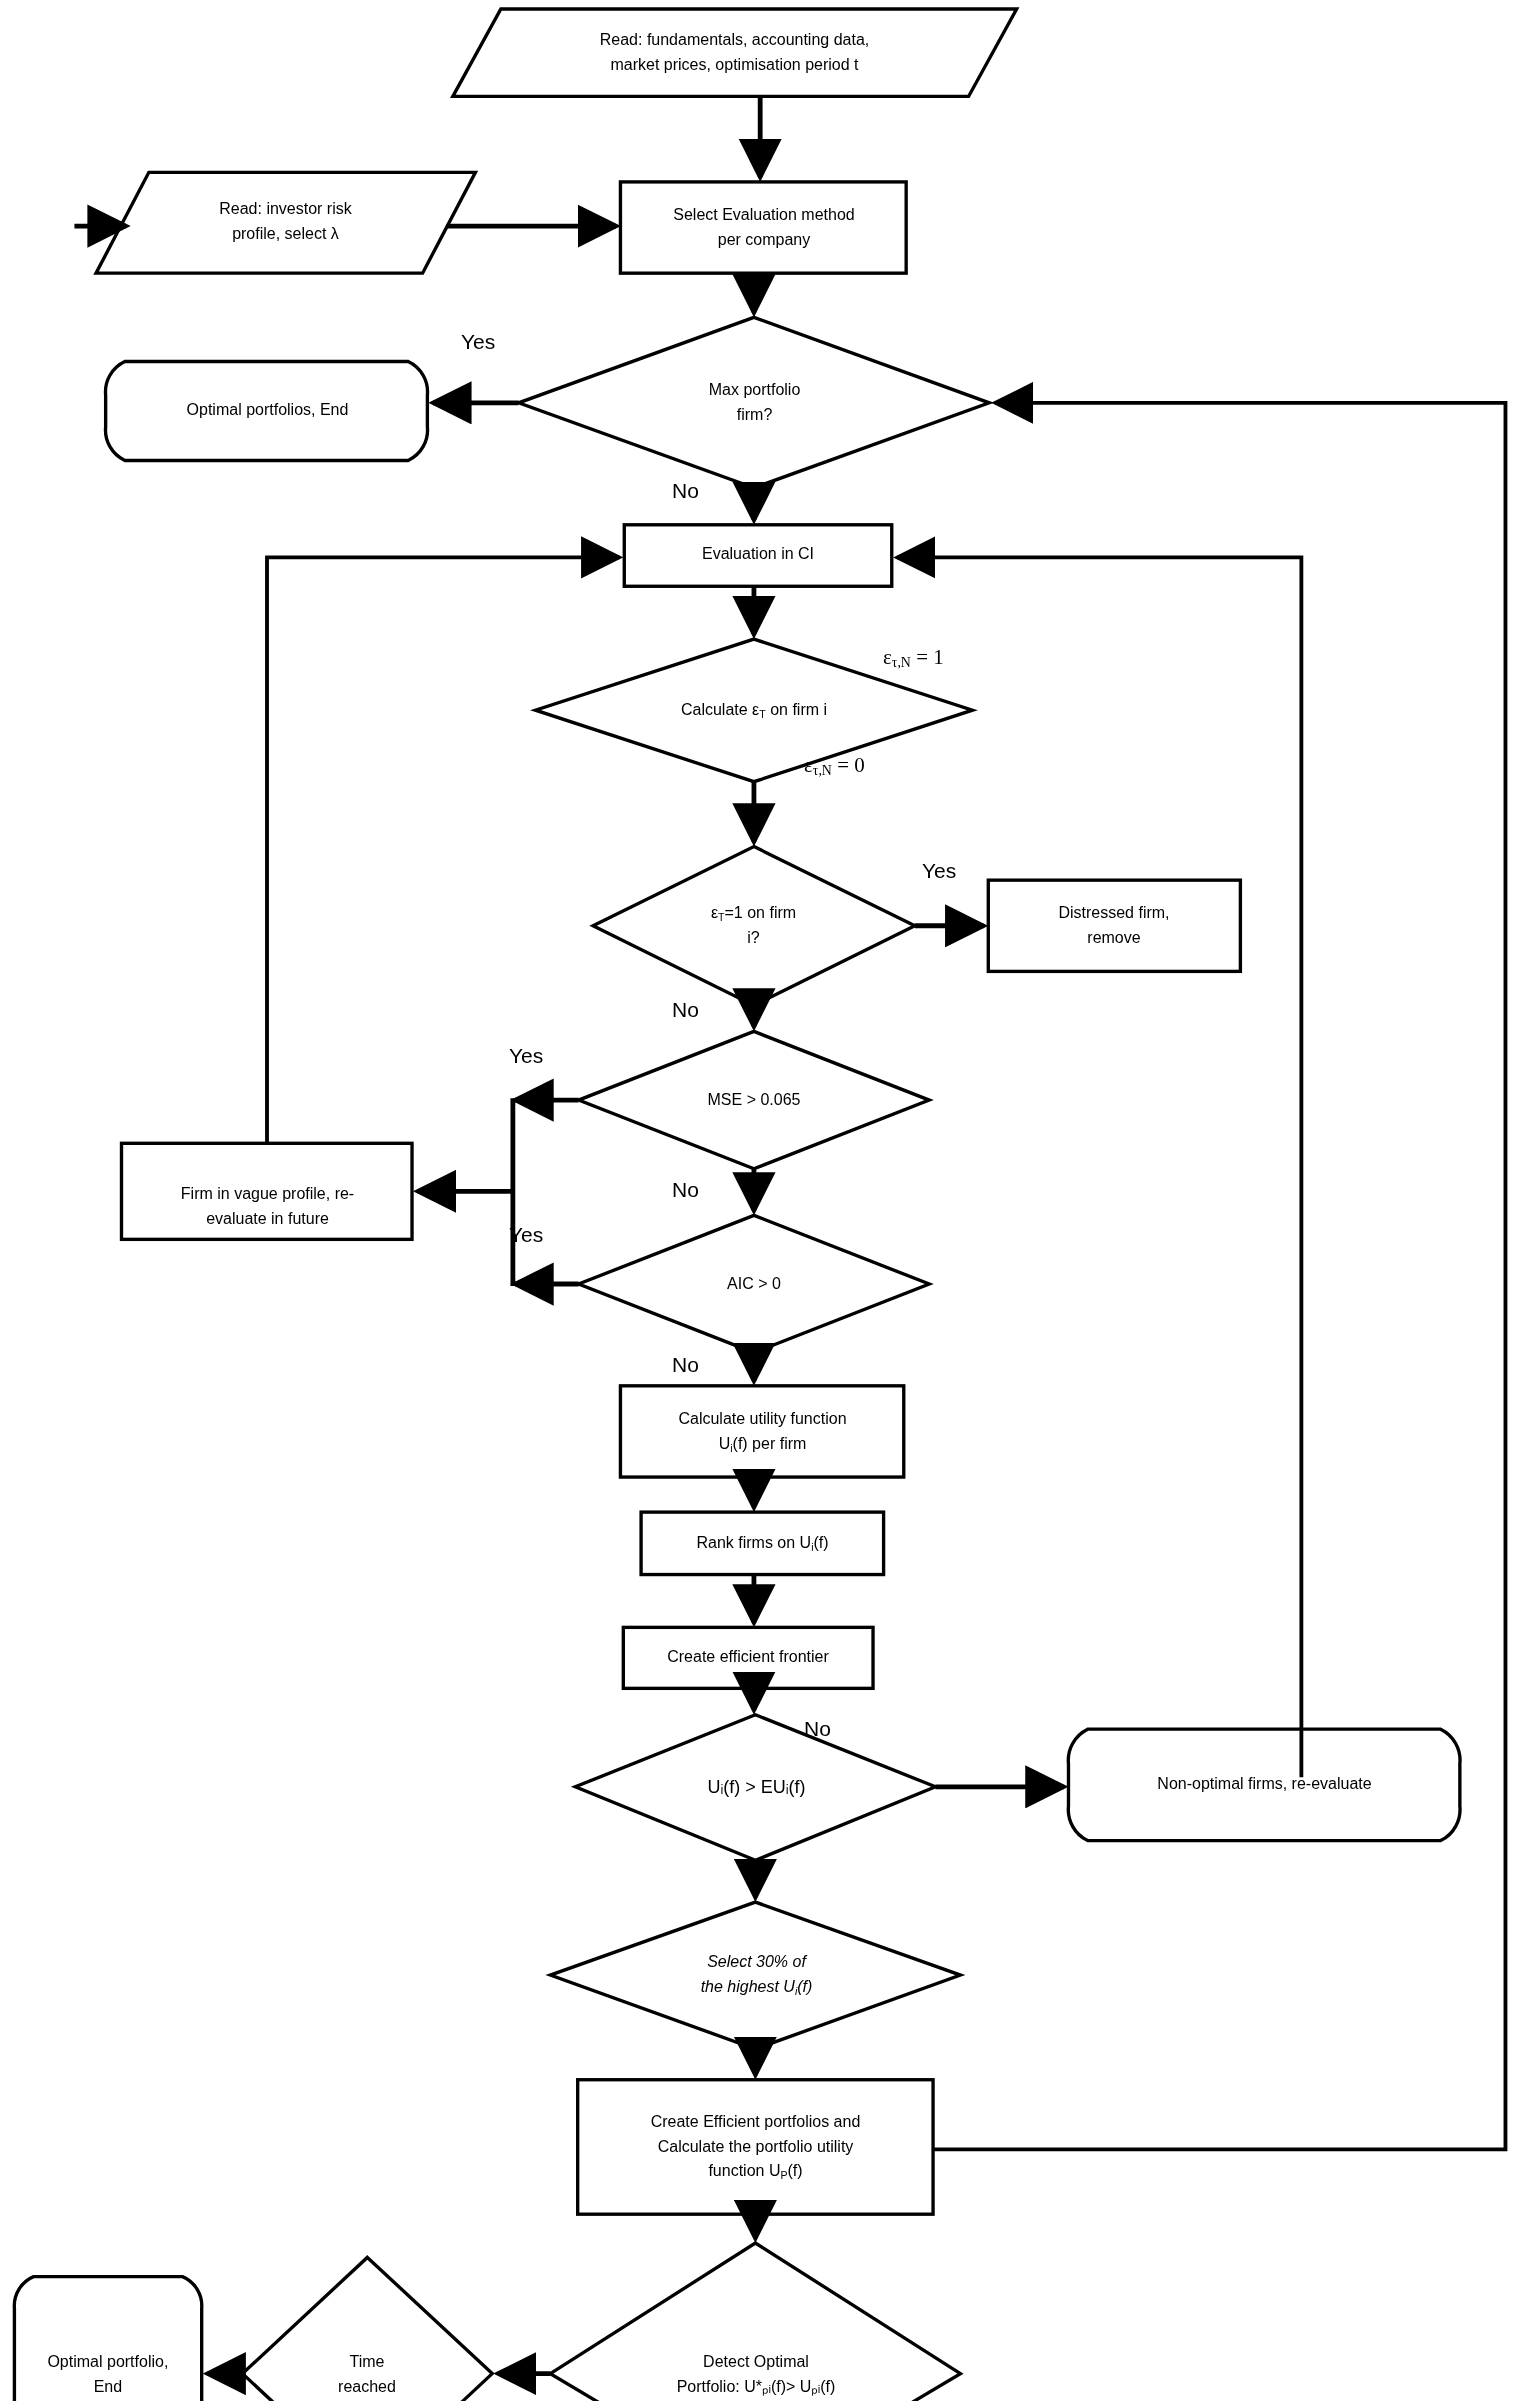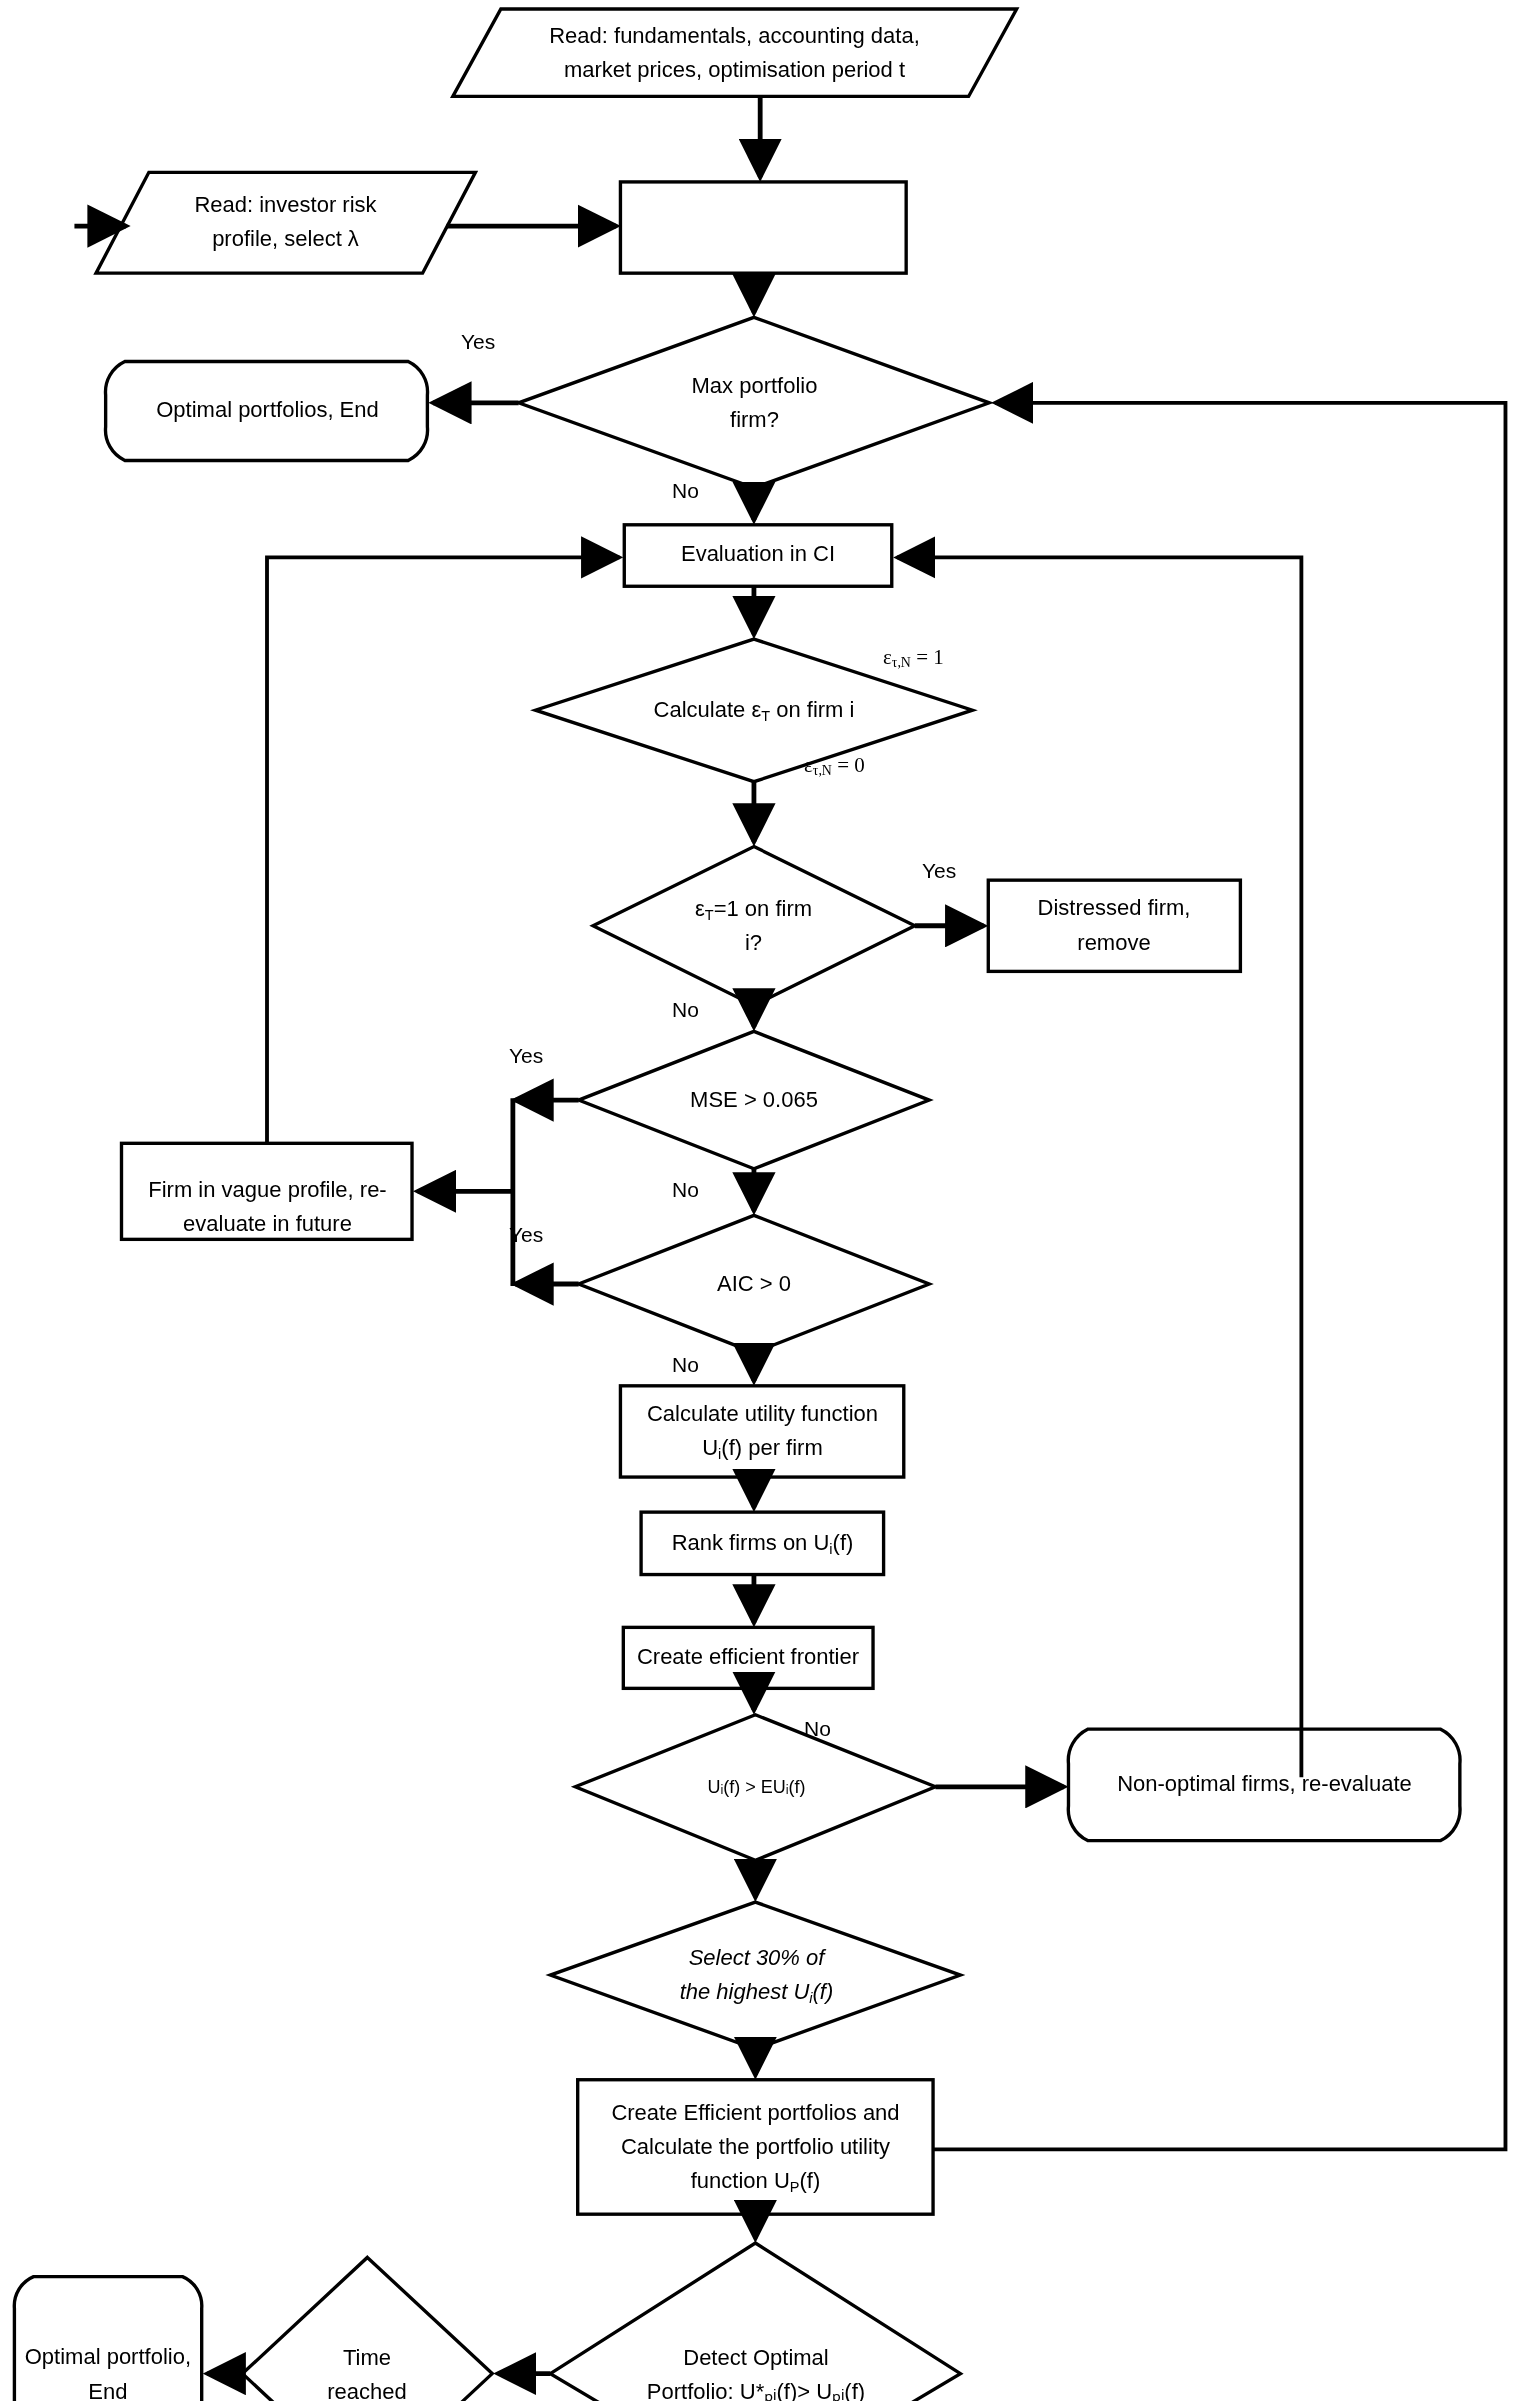--- a/index.html
+++ b/index.html
@@ -25,21 +25,21 @@
     height: 2496px;
   }
   .node-text {
     position: absolute;
     display: flex;
     align-items: center;
     justify-content: center;
     text-align: center;
     color: #000000;
     font-family: "Liberation Sans", sans-serif;
-    font-size: 22px;
+    font-size: 16px;
     line-height: 1.55;
     pointer-events: none;
     white-space: pre-line;
   }
   .edge-label {
     position: absolute;
     color: #000000;
     font-family: Liberation Sans, sans-serif;
     font-size: 21px;
     line-height: 1;
@@ -186,20 +186,24 @@
   <div class="node-text" style="left:485px; top:10.6px; width:499px; height:84px; flex-direction:column;">
     <span>Read: fundamentals, accounting data,</span>
     <span>market prices, optimisation period t</span>
   </div>
 
   <div class="node-text" style="left:122px; top:173px; width:327px; height:98px; flex-direction:column;">
     <span>Read: investor risk</span>
     <span>profile, select λ</span>
   </div>
 
+  <div class="node-text" style="left:621px; top:182px; width:286px; height:91px; flex-direction:column;">
+    <span>Select Evaluation method</span>
+    <span>per company</span>
+  </div>
 
   <div class="node-text" style="left:639px; top:360px; width:231px; height:86px; flex-direction:column;">
     <span>Max portfolio</span>
     <span>firm?</span>
   </div>
 
   <div class="node-text" style="left:110px; top:361px; width:315px; height:99px;">
     <span>Optimal portfolios, End</span>
   </div>
 

